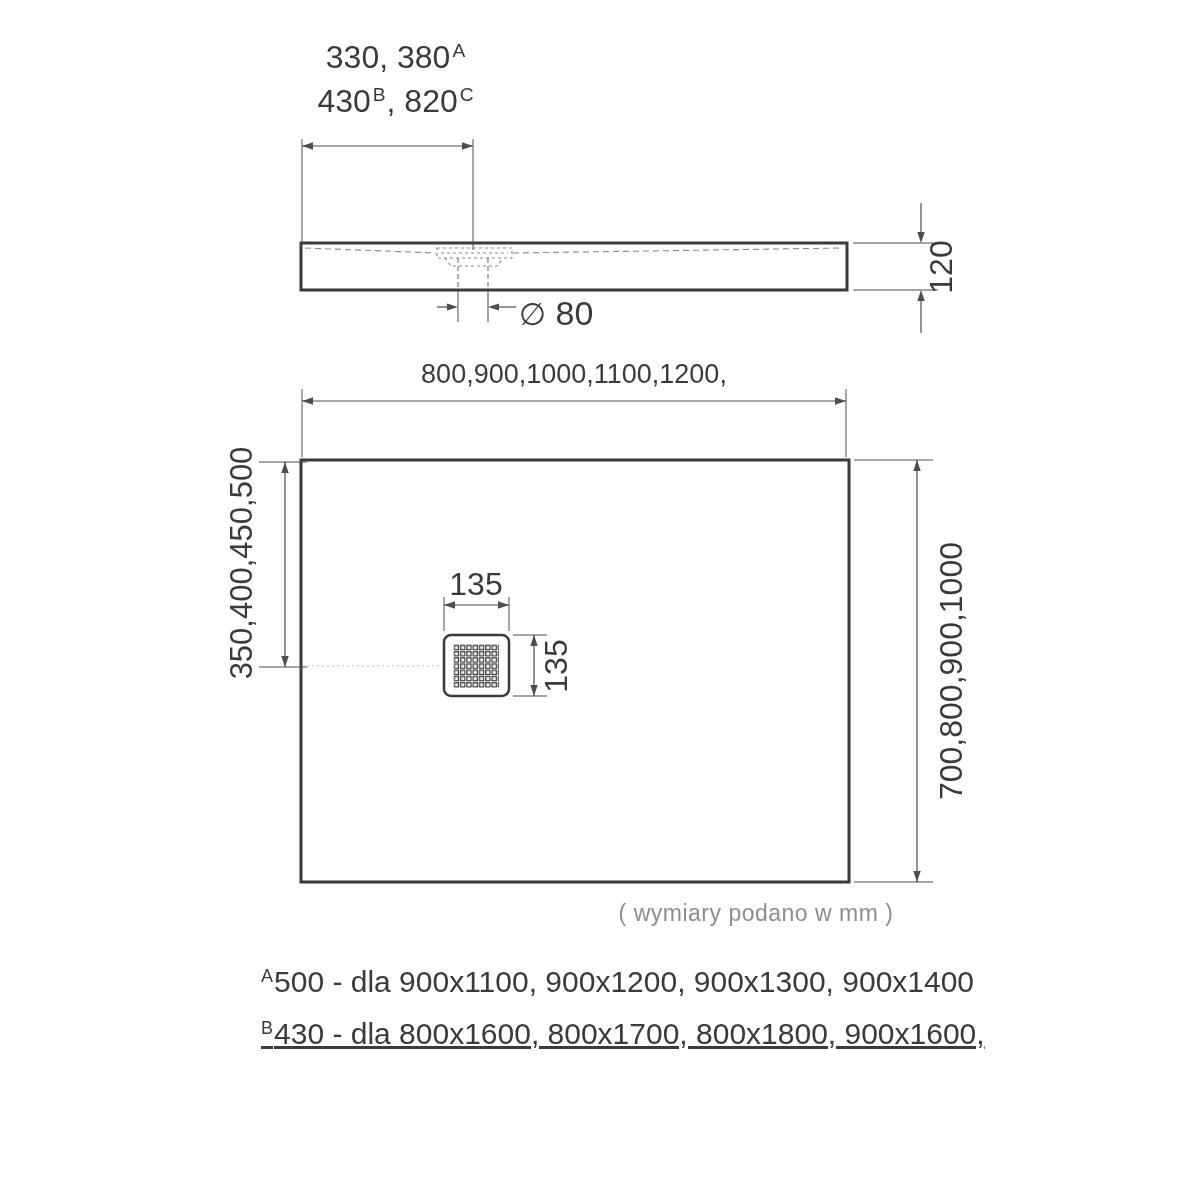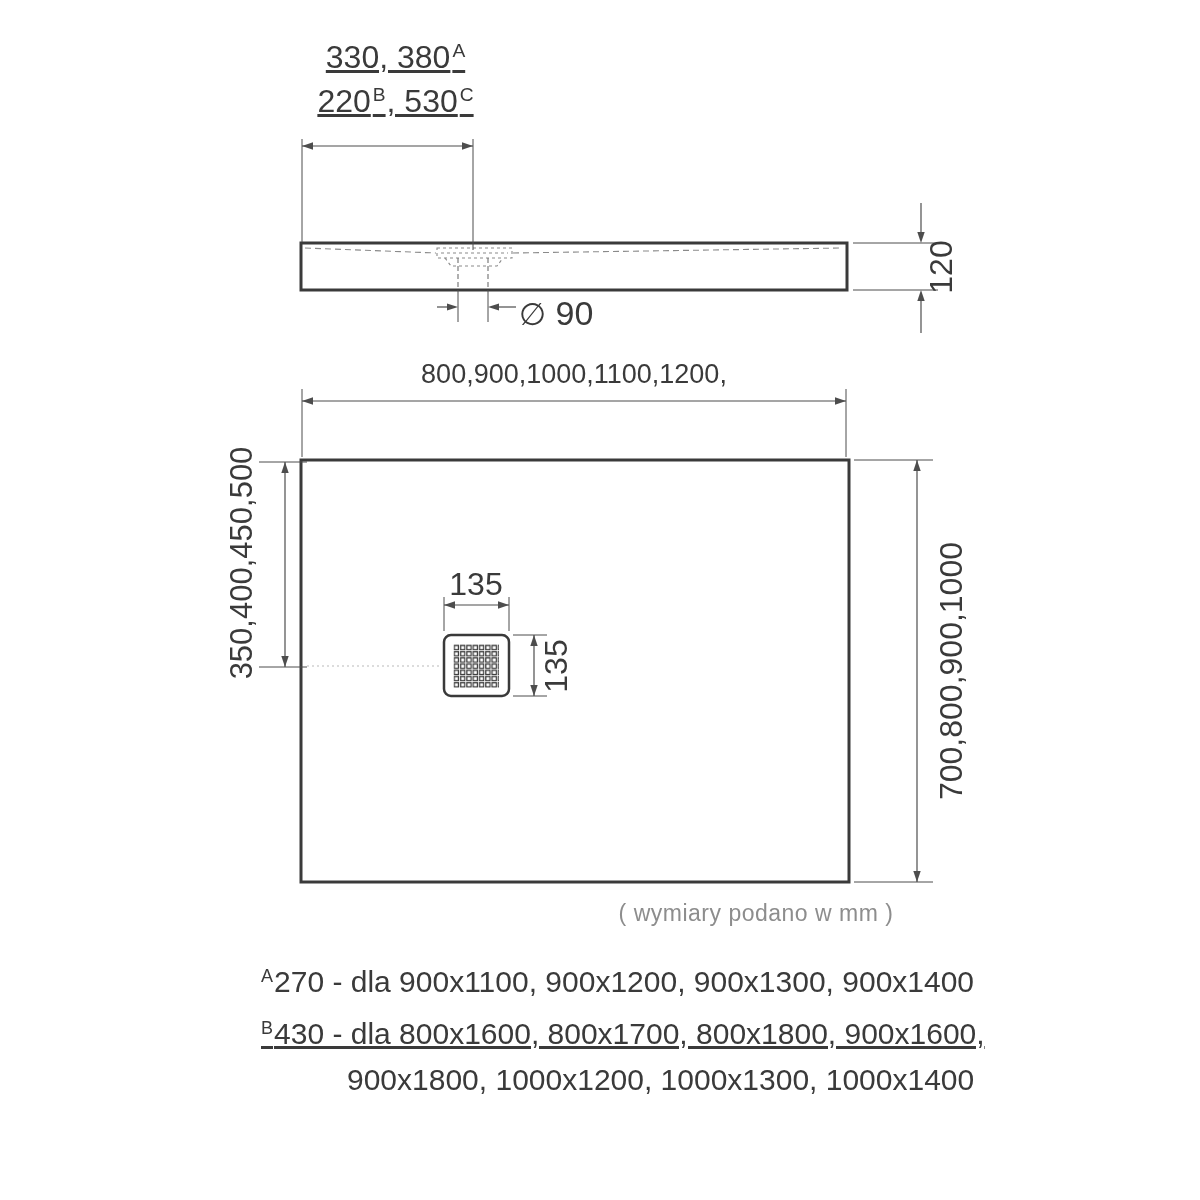--- a/index.html
+++ b/index.html
@@ -19,21 +19,21 @@
   .dim{stroke:var(--dim-line); stroke-width:1.2; fill:none;}
   .ext{stroke:var(--dim-line); stroke-width:1; fill:none;}
   .arr{fill:var(--dim-line); stroke:none;}
   .dash{stroke:var(--dashed); stroke-width:1.1; fill:none; stroke-dasharray:6 4;}
   .dash-fine{stroke:var(--dashed); stroke-width:1.1; fill:none; stroke-dasharray:3 3;}
   .dash-v{stroke:#6f6f6f; stroke-width:1.1; fill:none; stroke-dasharray:5 3;}
   .dot{stroke:var(--dotted); stroke-width:1.2; fill:none; stroke-dasharray:2 3;}
   
   .t{position:absolute; white-space:nowrap; line-height:1; color:var(--text);}
   .dim-text{font-size:32px; letter-spacing:0;}
-  .big{font-size:32px; line-height:1.36; text-align:center;text-decoration:underline;}
+  .big{font-size:32px; line-height:1.36; text-align:center;}
   .plan-top{font-size:27px; line-height:1.5; text-align:center;}
   .rot{transform:translate(-50%,-50%) rotate(-90deg); transform-origin:center;}
   .ctr{transform:translate(-50%,-50%);}
   sup{font-size:60%; line-height:0; vertical-align:baseline; position:relative; top:-0.55em; margin:0 1px 0 2px;}
   .footnote{position:absolute; font-size:30px; line-height:1; white-space:nowrap; color:var(--text);}
   .note{font-size:23px; color:var(--muted-text); letter-spacing:0.5px;}
 </style>
 </head>
 <body>
 
@@ -114,44 +114,43 @@
       <line class="ext" x1="513" y1="635" x2="547" y2="635"></line>
       <line class="ext" x1="513" y1="696" x2="547" y2="696"></line>
       <line class="dim" x1="534" y1="635" x2="534" y2="696"></line>
       <polygon class="arr" points="534,635 530.3,646 537.7,646"></polygon>
       <polygon class="arr" points="534,696 530.3,685 537.7,685"></polygon>
     </g>
   </svg>
 
   <div class="t big" style="left:290px; top:36px; width:212px;">
     <div><span>330, 380</span><sup>A</sup></div>
-    <div><span>220</span><sup>B</sup><span>, 530</span><sup>C</sup></div>
+    <div><span>430</span><sup>B</sup><span>, 820</span><sup>C</sup></div>
   </div>
 
   <div class="t dim-text" style="left:519px; top:296px; font-size:34px;">
     <span style="font-size:31px;">∅</span>
-    <span>90</span>
+    <span>80</span>
   </div>
 
   <div class="t dim-text rot" style="left:941px; top:267px;">120</div>
 
   <div class="t plan-top" style="left:324px; top:354px; width:500px;">
     <div>800,900,1000,1100,1200,</div>
   </div>
 
   <div class="t dim-text rot" style="left:241px; top:563px; font-size:31px;">350,400,450,500</div>
 
   <div class="t dim-text rot" style="left:951px; top:671px;">700,800,900,1000</div>
 
   <div class="t dim-text ctr" style="left:476px; top:584px;">135</div>
 
   <div class="t dim-text rot" style="left:556px; top:666px;">135</div>
 
   <div class="t note ctr" style="left:756px; top:913px;">( wymiary podano w mm )</div>
 
-  <div class="footnote" style="left:259px; top:967px;"><sup>A</sup><span>270 - dla 900x1100, 900x1200, 900x1300, 900x1400</span></div>
+  <div class="footnote" style="left:259px; top:967px;"><sup>A</sup><span>500 - dla 900x1100, 900x1200, 900x1300, 900x1400</span></div>
 
   <div class="footnote" style="left:259px; top:1019px;text-decoration:underline;"><sup>B</sup><span>430 - dla 800x1600, 800x1700, 800x1800, 900x1600,</span></div>
 
-  <div class="footnote" style="left:347px; top:1065px;">900x1800, 1000x1200, 1000x1300, 1000x1400</div>
 
 
 </div>
 
 </body></html>

